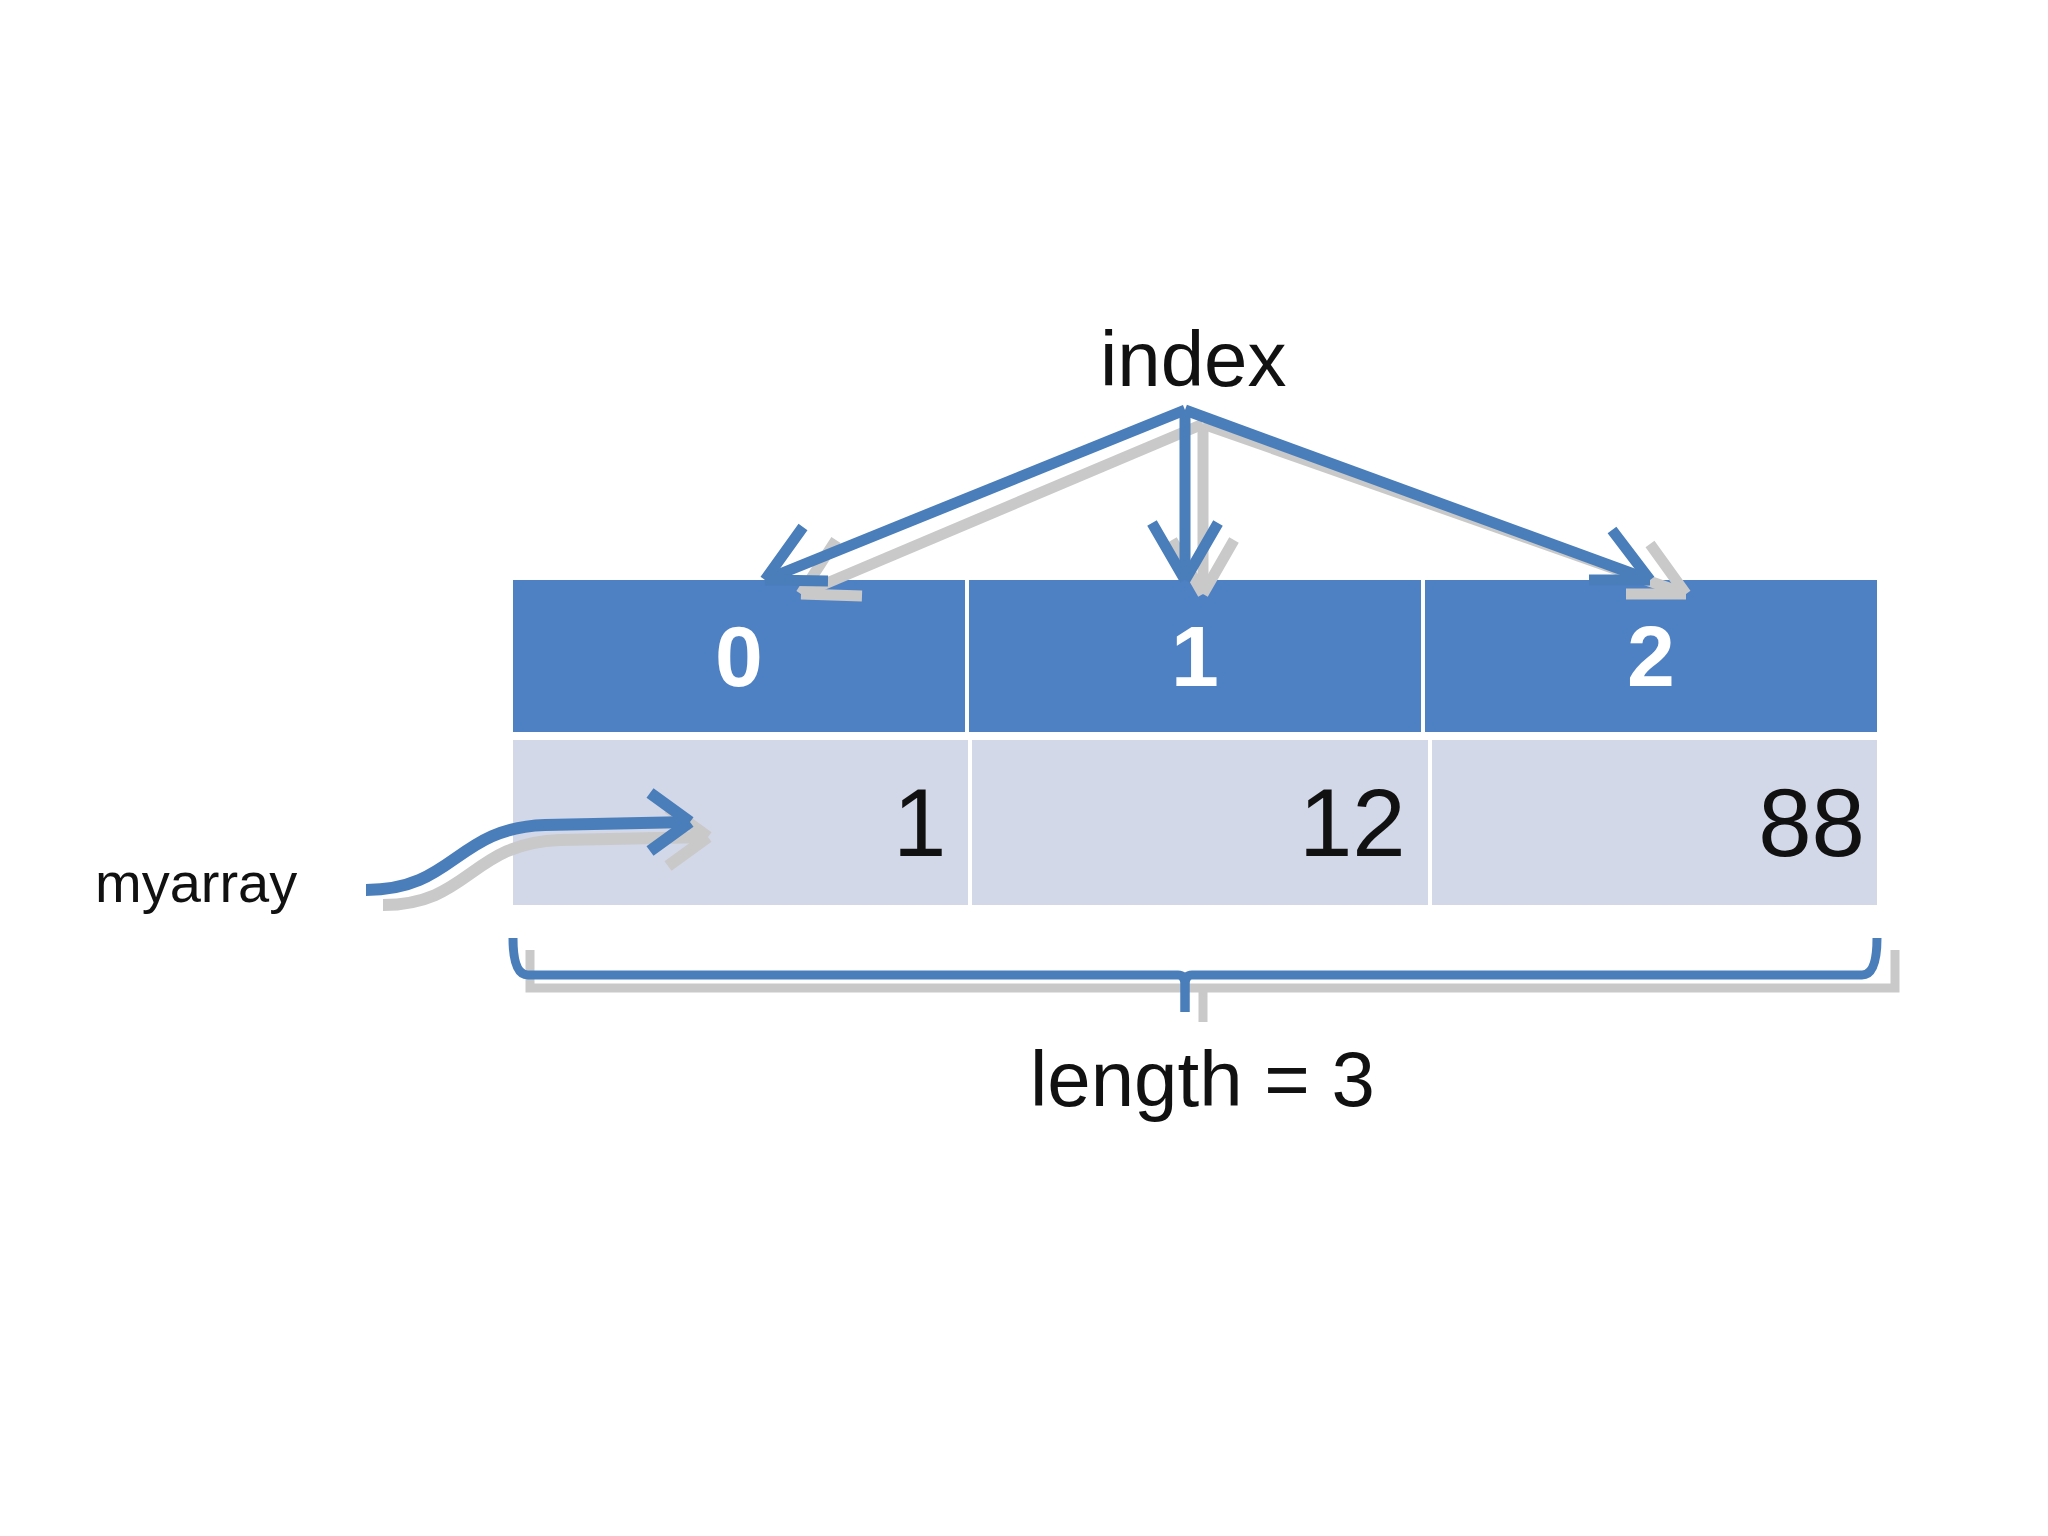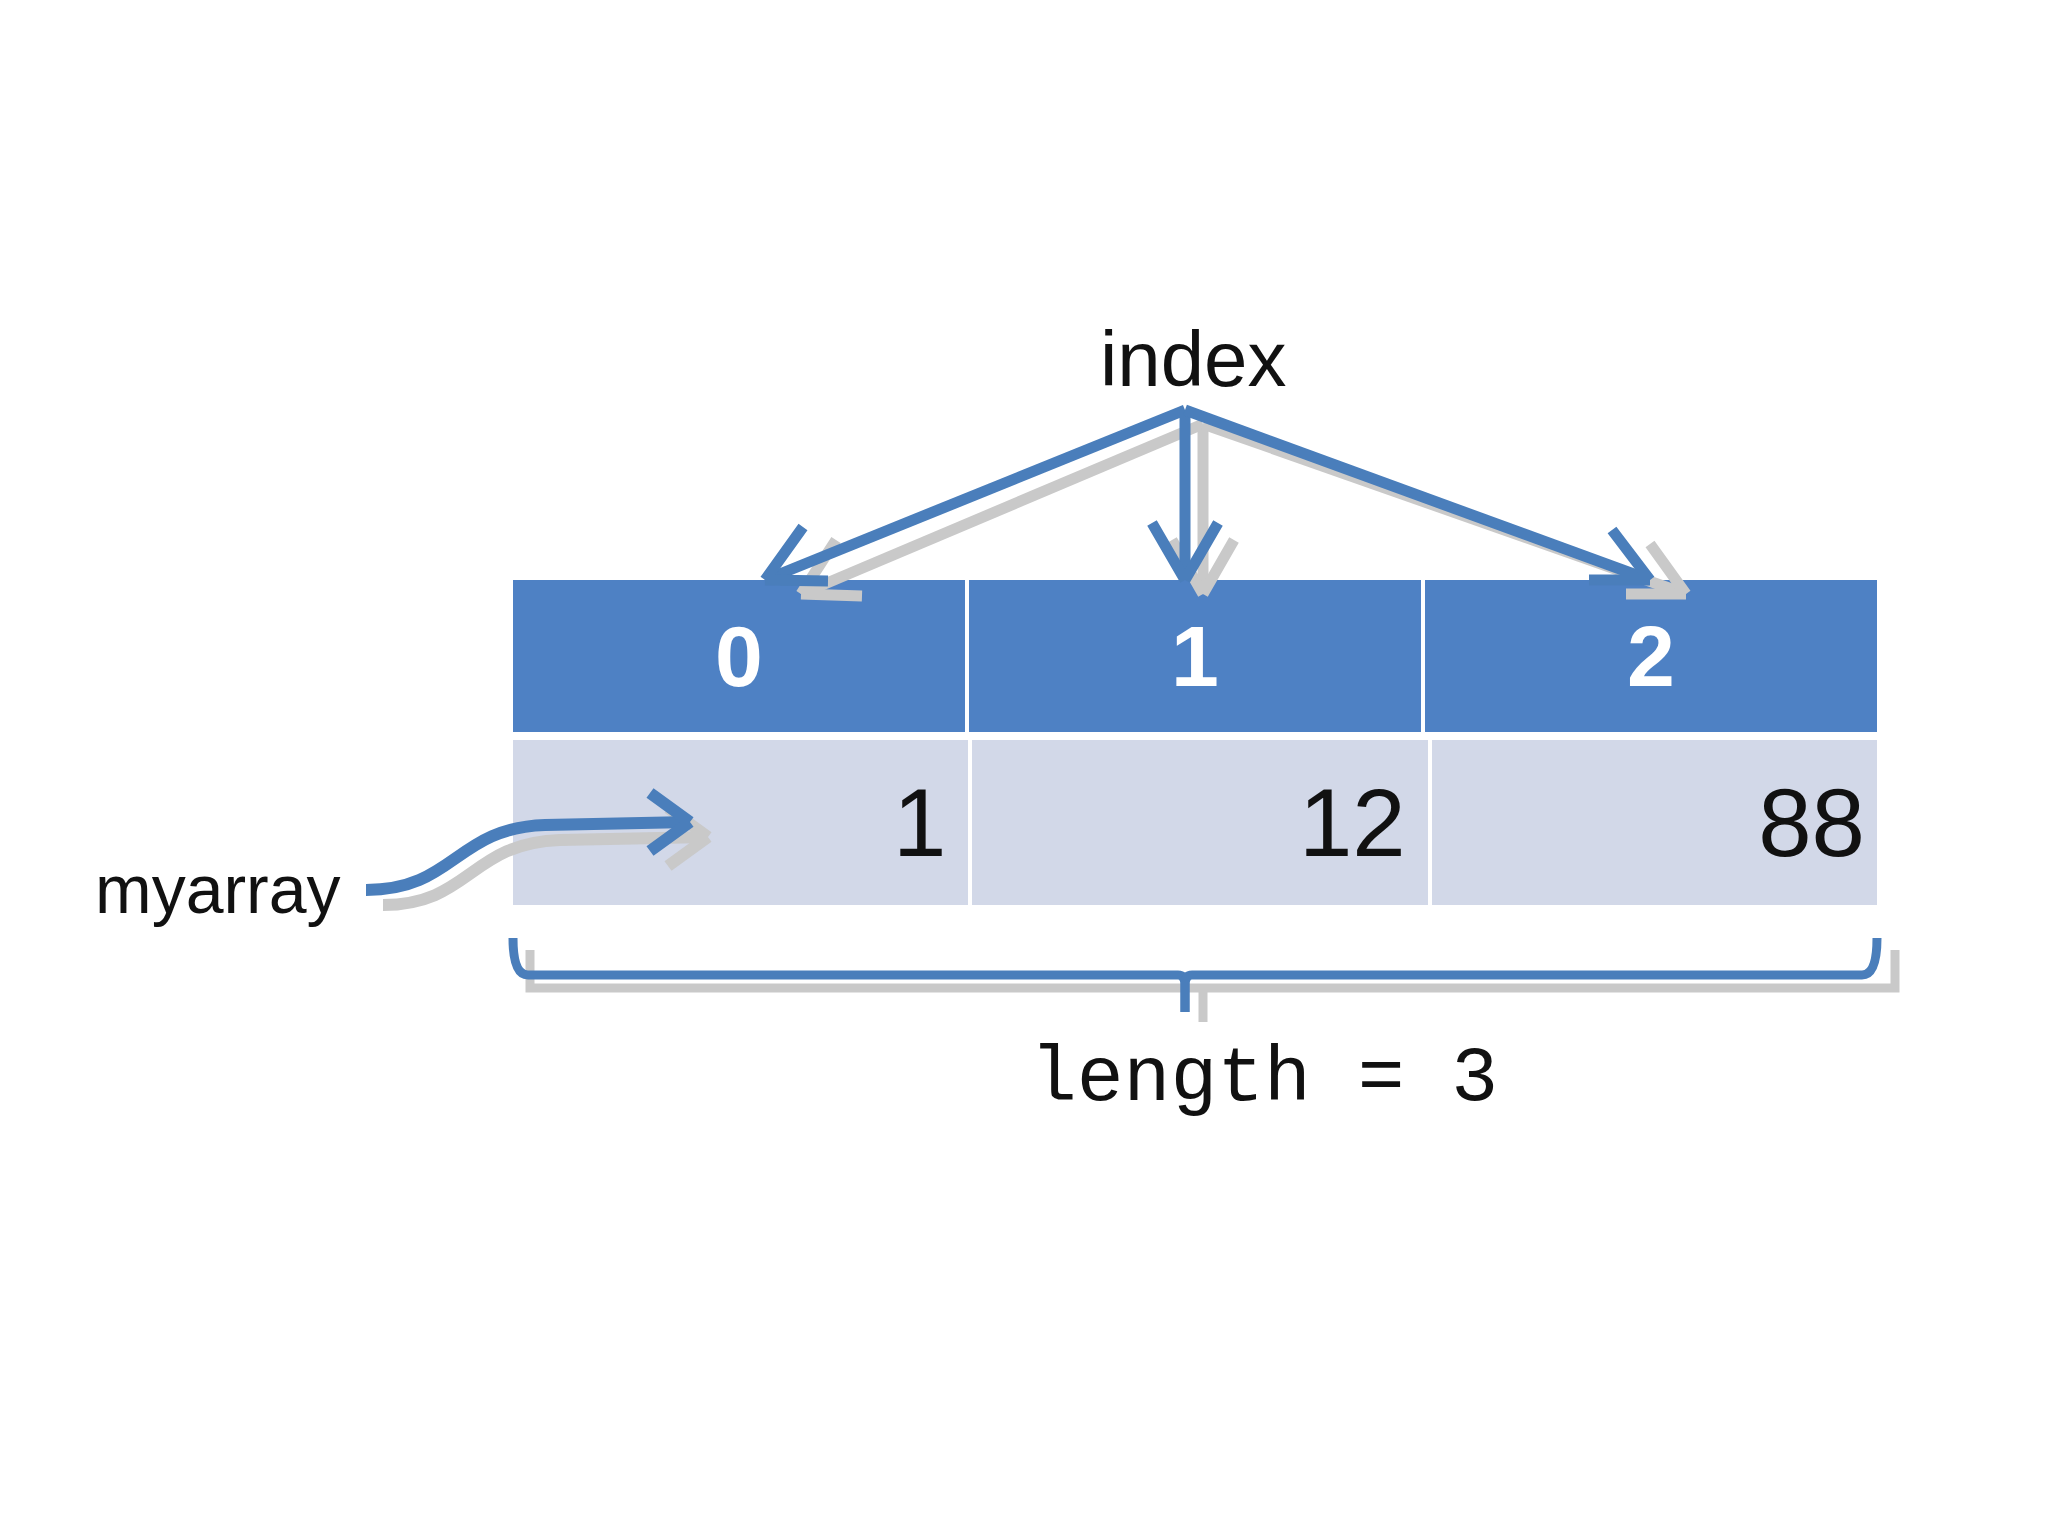--- a/index.html
+++ b/index.html
@@ -80,27 +80,26 @@
     line-height: 1;
   }
   #index-label {
     left: 1100px;
     top: 320px;
     font-size: 78px;
   }
   #myarray-label {
     left: 95px;
     top: 855px;
-    font-size: 68px;
+    font-size: 56px;
   }
   #length-label {
     left: 1030px;
     top: 1040px;
     font-size: 78px;
-    font-family: Liberation Mono, monospace;
   }
 
   
   .overlay {
     position: absolute;
     left: 0;
     top: 0;
     width: 2048px;
     height: 1536px;
     pointer-events: none;

